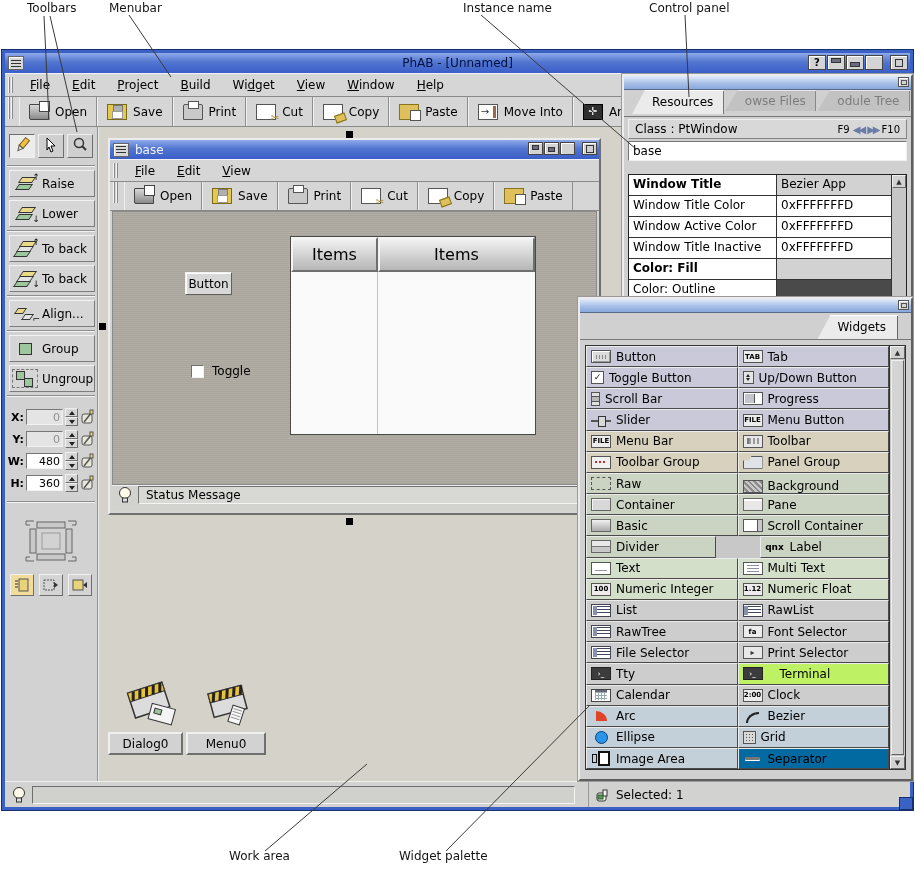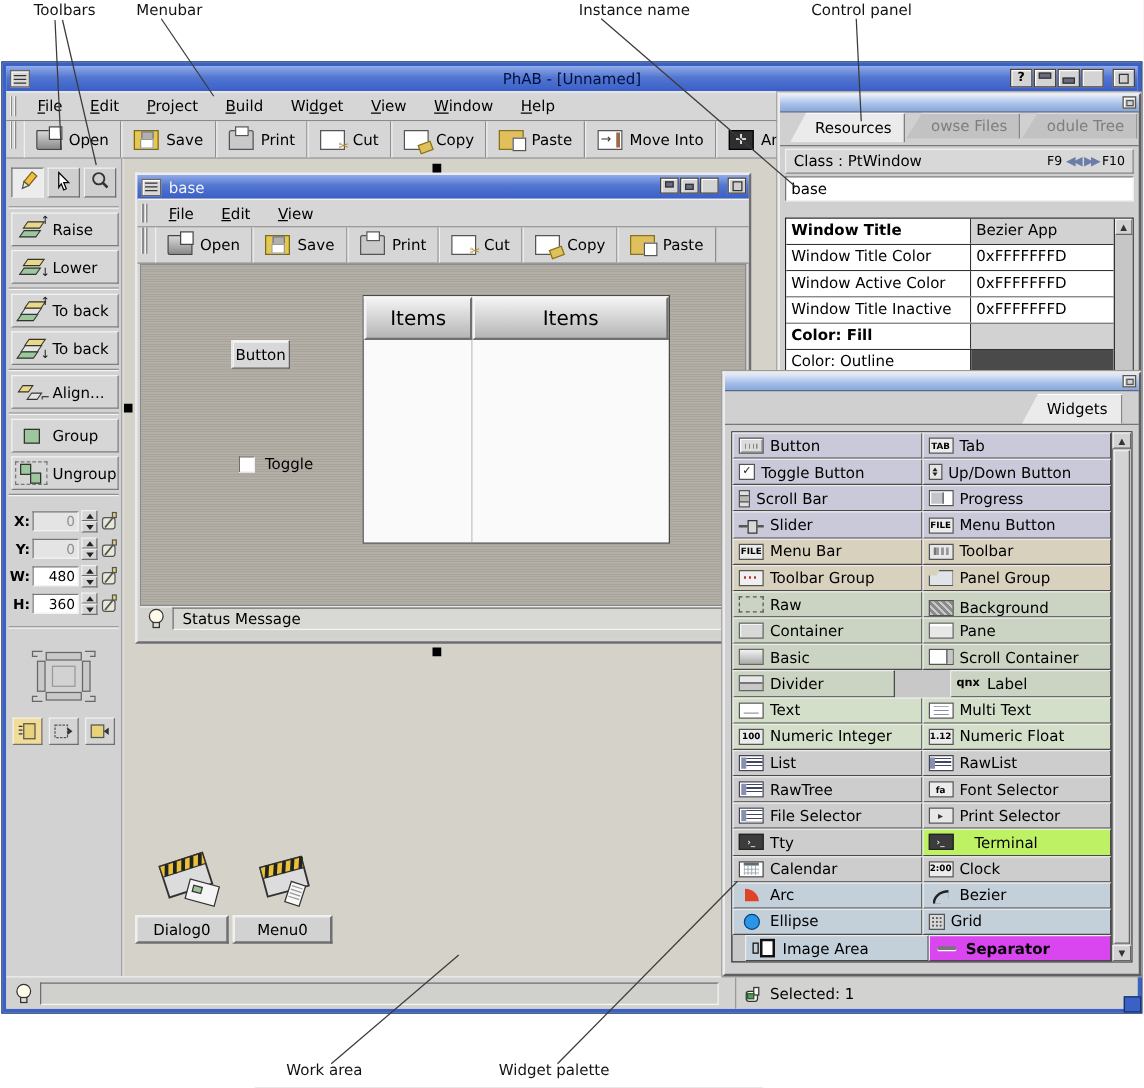--- a/index.html
+++ b/index.html
@@ -891,25 +891,25 @@
             <div class="wcell" style="background: rgb(195, 207, 217);">
               <span class="wi wi-ellipse"></span>
               <span class="wlabel">Ellipse</span>
             </div>
             <div class="wcell" style="background: rgb(195, 207, 217);">
               <span class="wi wi-grid"></span>
               <span class="wlabel">Grid</span>
             </div>
           </div>
           <div class="prow">
-            <div class="wcell" style="background: rgb(195, 207, 217); margin-left: 10px;">
+            <div class="wcell" style="background: rgb(195, 207, 217);">
               <span class="wi wi-imagearea"></span>
               <span class="wlabel">Image Area</span>
             </div>
-            <div class="wcell" style="background: #d946ef; font-weight: bold;">
+            <div class="wcell" style="background: #0369a1;">
               <span class="wi wi-separator"></span>
               <span class="wlabel">Separator</span>
             </div>
           </div>
         </div>
       <div class="pal-scroll">
         <span class="sbtn">▲</span>
         <span class="pal-thumb"></span>
         <span class="sbtn">▼</span>
       </div>

